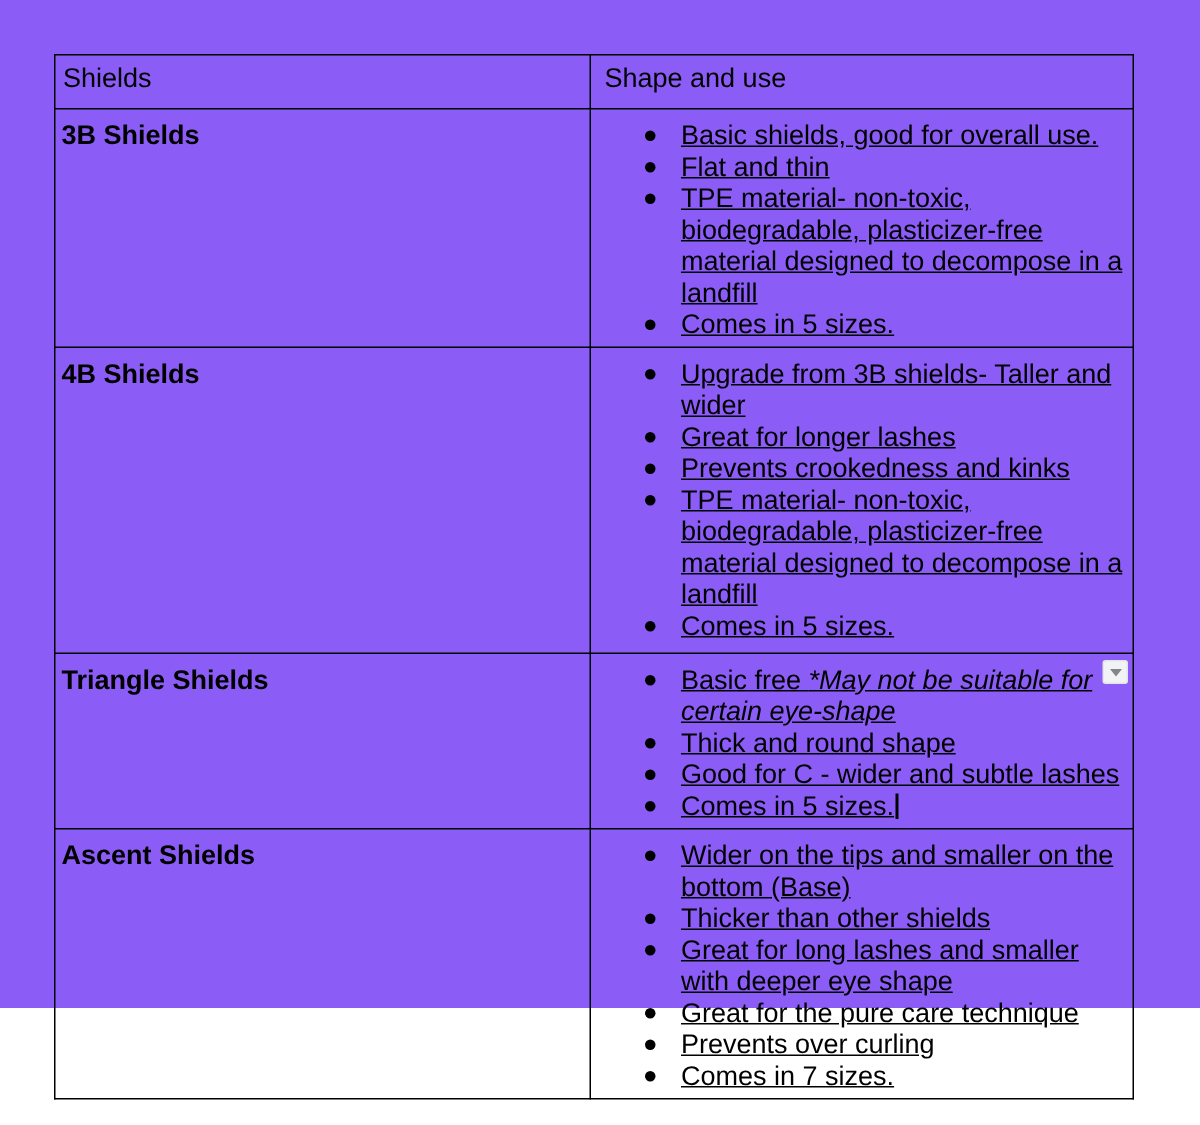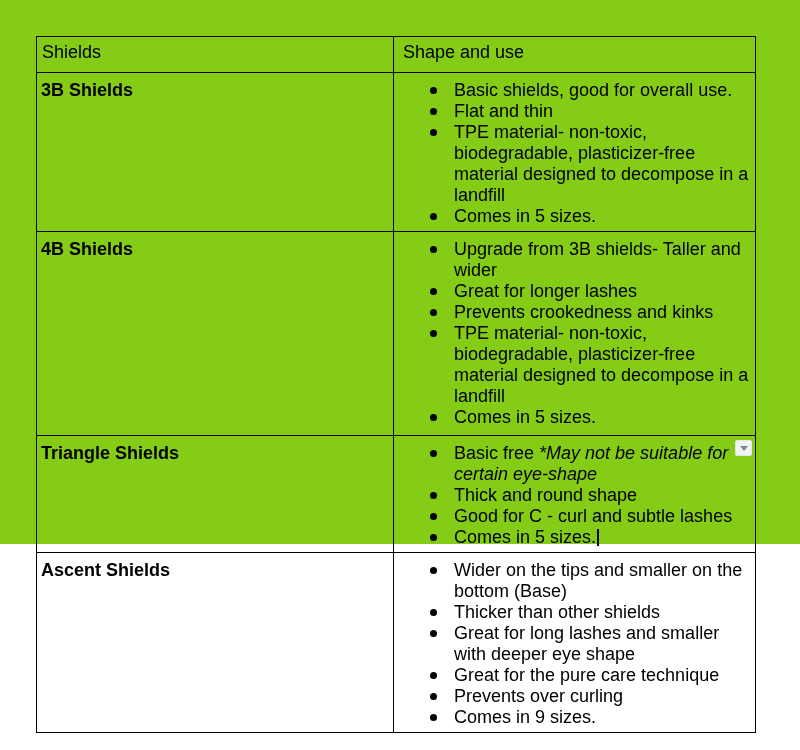--- a/index.html
+++ b/index.html
@@ -5,22 +5,22 @@
   * { margin: 0; padding: 0; box-sizing: border-box; }
   html, body {
     width: 800px; height: 750px;
     background: #ffffff;
     font-family: "Liberation Sans", "DejaVu Sans", sans-serif;
     color: #000000;
     overflow: hidden;
   }
   .page {
     position: relative;
-    width: 800px; height: 544px;
-    background: #84cc16;
+    width: 800px; height: 672px;
+    background: #8b5cf6;
   }
   table.doc-table {
     position: absolute;
     left: 36px; top: 36px;
     width: 719px;
     border-collapse: collapse;
     table-layout: fixed;
   }
   table.doc-table col.c1 { width: 357px; }
   table.doc-table col.c2 { width: 362px; }
@@ -42,20 +42,21 @@
 
   td.label-cell { padding: 7px 6px 4px 4px; }
   td.label-cell .row-label { font-weight: 700; }
 
   td.bullets-cell { padding: 7px 0 4px 0; position: relative; }
   ul.bullet-list { list-style: none; margin: 0; padding: 0; }
   ul.bullet-list li {
     position: relative;
     padding-left: 60px;
     padding-right: 1px;
+    text-decoration: underline;
   }
   ul.bullet-list li::before {
     content: "";
     position: absolute;
     left: 36px; top: 7px;
     width: 7px; height: 7px;
     border-radius: 50%;
     background: #000000;
   }
   .seg-italic { font-style: italic; margin-top: 46px; }
@@ -128,35 +129,35 @@
               <li><span class="seg">Comes in 5 sizes.</span></li>
             </ul>
           </td>
         </tr>
         <tr>
           <td class="label-cell"><span class="row-label">Triangle Shields</span></td>
           <td class="bullets-cell">
             <ul class="bullet-list">
               <li><span class="seg">Basic free </span><span class="seg-italic">*May not be suitable for certain eye-shape</span></li>
               <li><span class="seg">Thick and round shape</span></li>
-              <li><span class="seg">Good for C - curl and subtle lashes</span></li>
+              <li><span class="seg">Good for C - wider and subtle lashes</span></li>
               <li><span class="seg">Comes in 5 sizes.</span><span class="text-cursor"></span></li>
             </ul>
           </td>
         </tr>
         <tr>
           <td class="label-cell"><span class="row-label">Ascent Shields</span></td>
           <td class="bullets-cell">
             <ul class="bullet-list">
               <li><span class="seg">Wider on the tips and smaller on the bottom (Base)</span></li>
               <li><span class="seg">Thicker than other shields</span></li>
               <li><span class="seg">Great for long lashes and smaller with deeper eye shape</span></li>
               <li><span class="seg">Great for the pure care technique</span></li>
               <li><span class="seg">Prevents over curling</span></li>
-              <li><span class="seg">Comes in 9 sizes.</span></li>
+              <li><span class="seg">Comes in 7 sizes.</span></li>
             </ul>
           </td>
         </tr>
       </tbody>
   </table>
 
   <div class="cell-overflow-button">
     <span class="chevron-down-icon"></span>
   </div>
 

